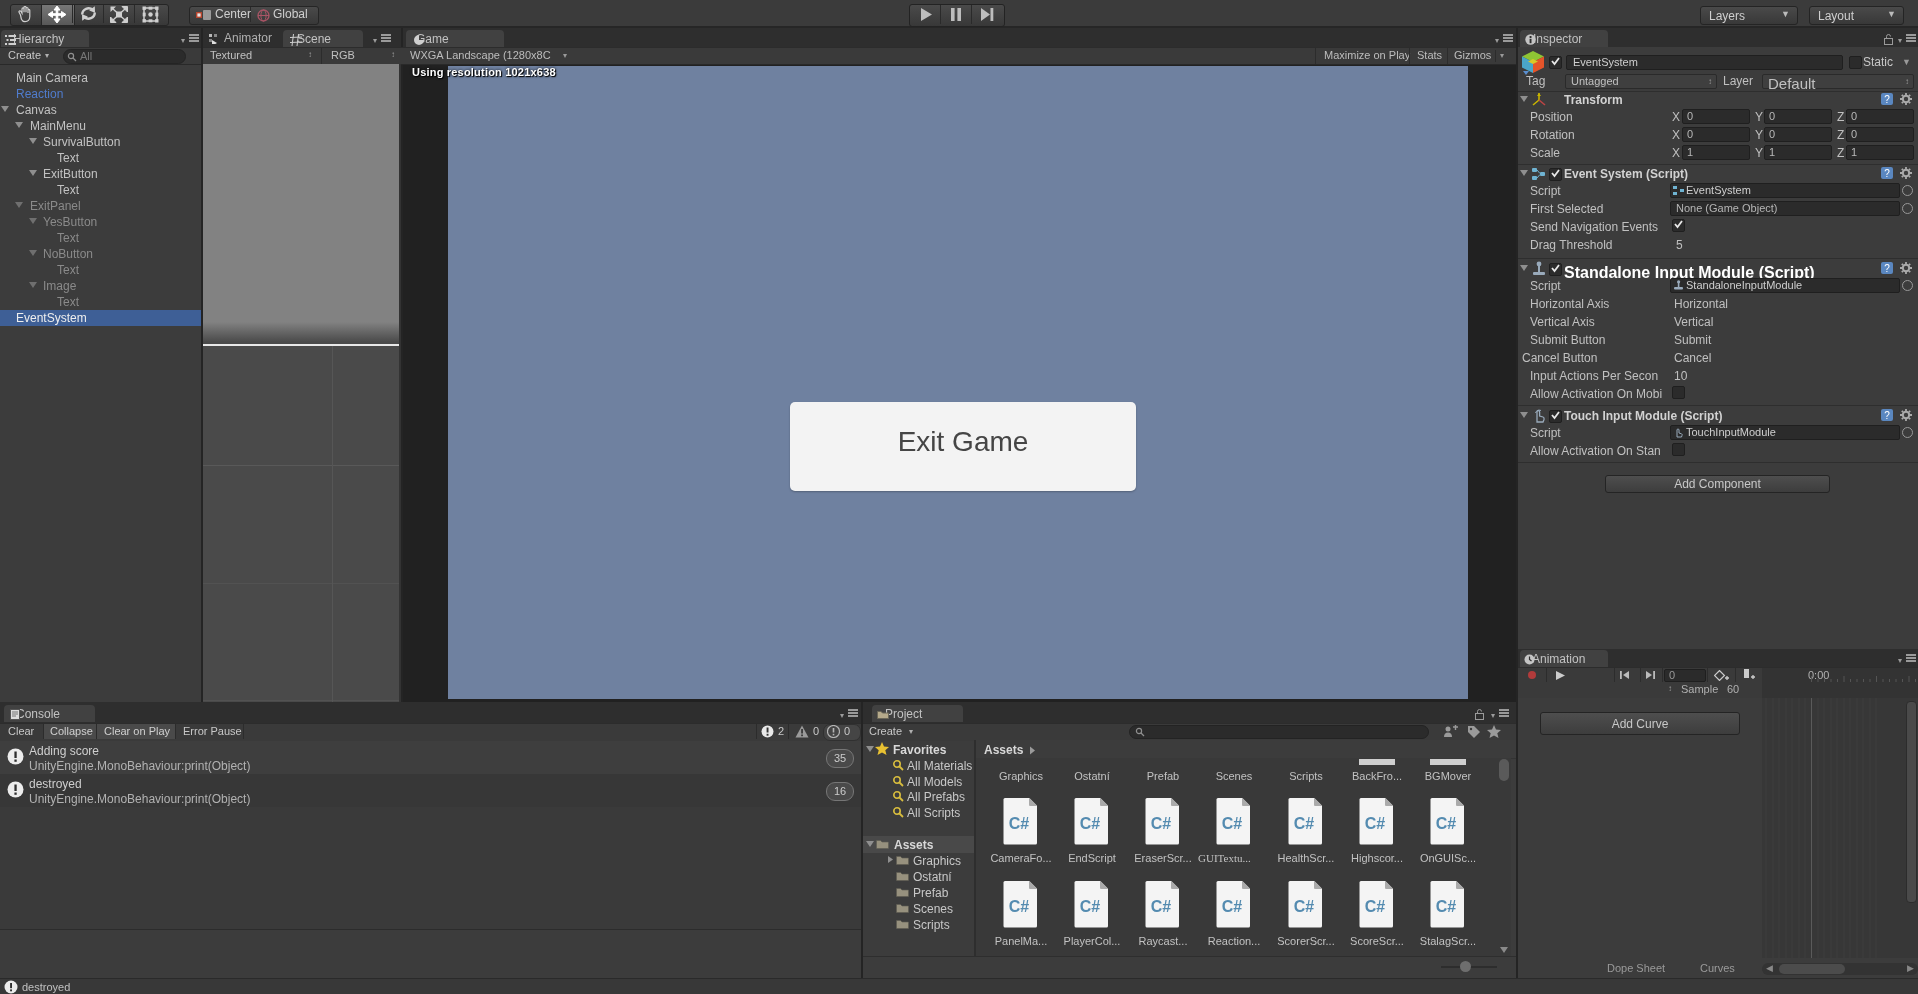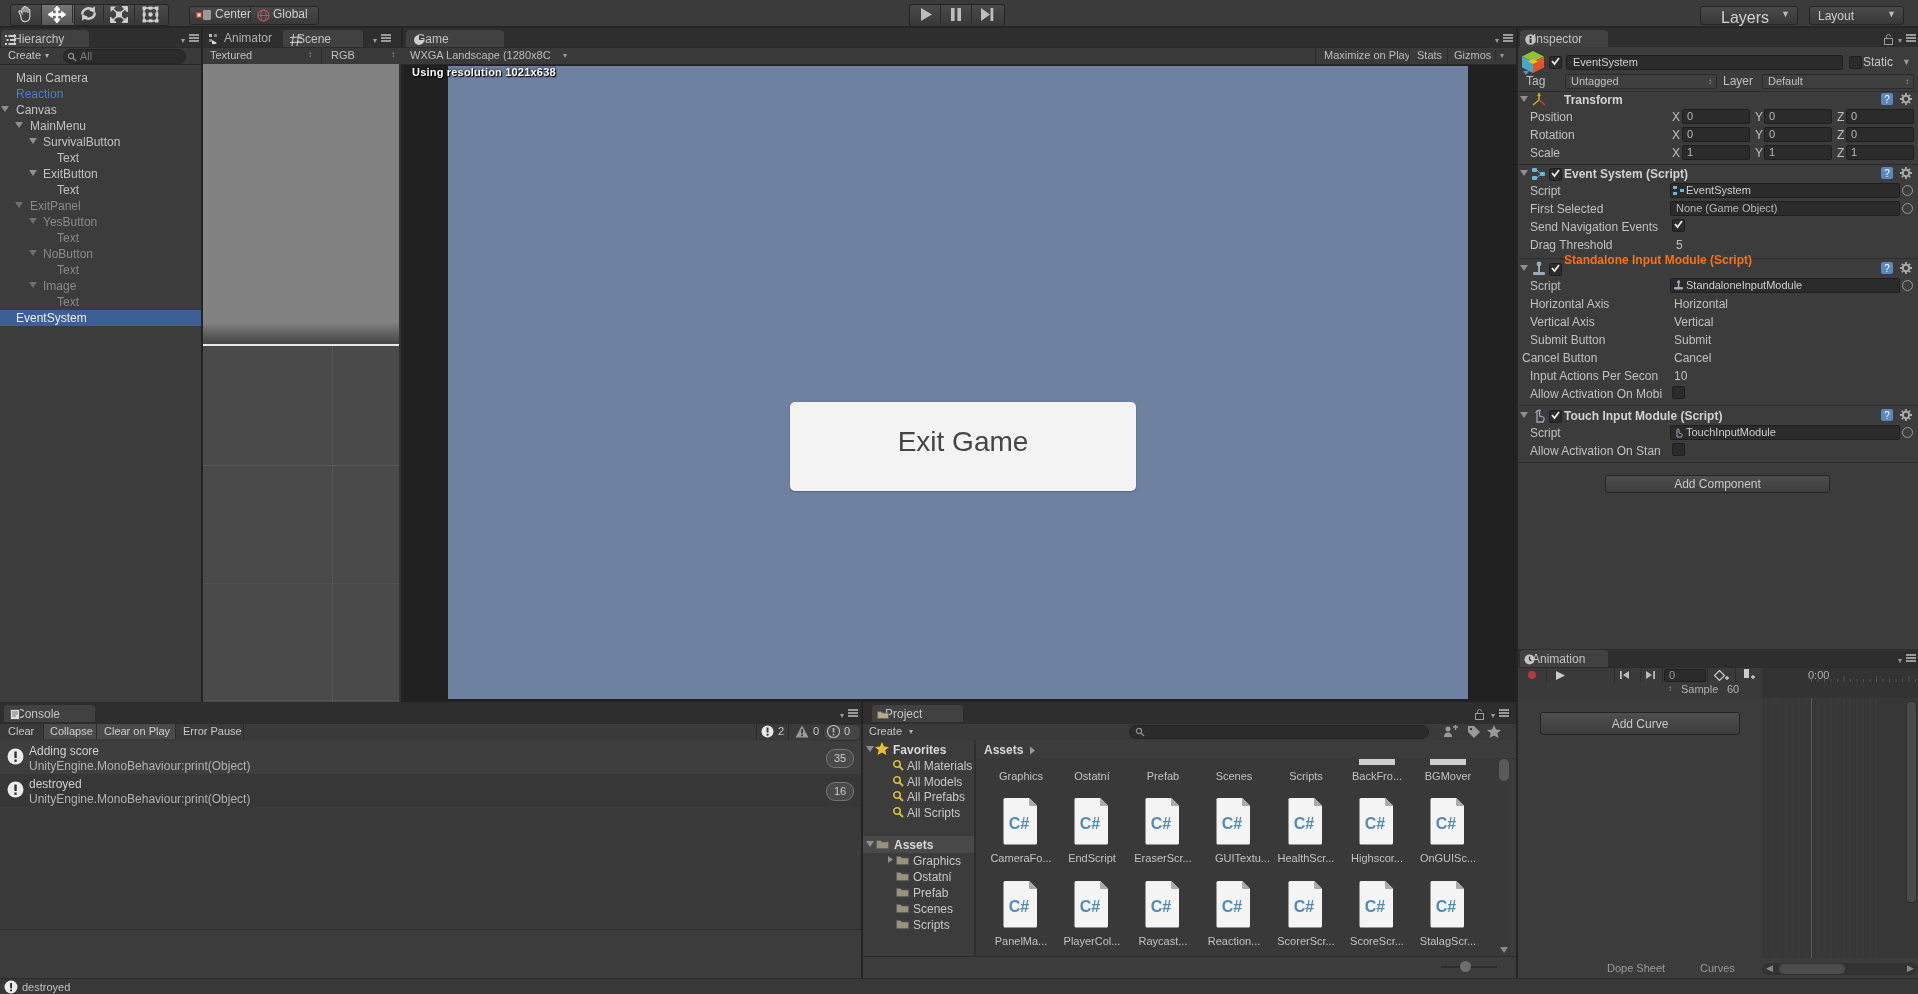--- a/index.html
+++ b/index.html
@@ -97,21 +97,21 @@
     <svg class="abs" style="left:950px;top:8px;" width="12" height="13" viewBox="0 0 12 13">
         <rect x="1" y="0" width="3.6" height="13" fill="#bdbdbd"></rect>
         <rect x="7.4" y="0" width="3.6" height="13" fill="#bdbdbd"></rect>
       </svg>
     <svg class="abs" style="left:981px;top:8px;" width="13" height="13" viewBox="0 0 13 13">
         <path d="M0 0 L9 6.5 L0 13 Z" fill="#bdbdbd"></path>
         <rect x="9.5" y="0" width="2.8" height="13" fill="#bdbdbd"></rect>
       </svg>
 
     <div class="btn" style="left:1700px;top:6px;width:96px;height:17px;background:linear-gradient(#4a4a4a,#383838);">
-      <span style="position:absolute;left:20px;top:2px;font-size:16px;color:#cfcfcf;">Layers</span>
+      <span style="position:absolute;left:8px;top:2px;font-size:12px;color:#cfcfcf;">Layers</span>
       <span style="position:absolute;right:7px;top:2px;color:#bbb;font-size:9px;">▼</span>
     </div>
     <div class="btn" style="left:1809px;top:6px;width:93px;height:17px;background:linear-gradient(#4a4a4a,#383838);">
       <span style="position:absolute;left:8px;top:2px;font-size:12px;color:#cfcfcf;">Layout</span>
       <span style="position:absolute;right:7px;top:2px;color:#bbb;font-size:9px;">▼</span>
     </div>
   </div>
 
   <div class="panel" id="hier" style="left:0;top:28px;width:201px;height:674px;">
     <div class="abs" style="left:0;top:0;width:201px;height:19px;background:#2e2e2e;"></div>
@@ -295,21 +295,21 @@
       <span class="abs" style="left:345px;top:8px;color:#c8c8c8;font-size:12px;">Static</span>
       <span class="abs" style="left:384px;top:10px;color:#999;font-size:9px;">▼</span>
 
       <span class="abs" style="left:8px;top:27px;color:#c0c0c0;font-size:12px;">Tag</span>
       <div class="btn" style="left:47px;top:27px;width:150px;height:13px;border-radius:2px;background:#3f3f3f;border-color:#2a2a2a;">
         <span style="position:absolute;left:5px;top:0;color:#c0c0c0;font-size:11px;">Untagged</span>
         <span style="position:absolute;right:4px;top:2px;color:#999;font-size:8px;">↕</span>
       </div>
       <span class="abs" style="left:205px;top:27px;color:#c0c0c0;font-size:12px;">Layer</span>
       <div class="btn" style="left:244px;top:27px;width:150px;height:13px;border-radius:2px;background:#3f3f3f;border-color:#2a2a2a;">
-        <span style="position:absolute;left:5px;top:0;color:#c0c0c0;font-size:11px;">Default</span>
+        <span style="position:absolute;left:5px;top:0;color:#c0c0c0;font-size:15px;">Default</span>
         <span style="position:absolute;right:4px;top:2px;color:#999;font-size:8px;">↕</span>
       </div>
       <div class="abs" style="left:0;top:44px;width:400px;height:1px;background:#2e2e2e;"></div>
 
       <div class="tri" style="left:2px;top:49px;border-left-width:4px;border-right-width:4px;border-top-width:6px;"></div>
       <svg class="abs" style="left:13px;top:45px;" width="16" height="16" viewBox="0 0 16 16">
         <path d="M8 1 L8 8 L2 13" stroke="#c8b400" stroke-width="1.6" fill="none"></path>
         <path d="M8 8 L14 13" stroke="#b44" stroke-width="1.6" fill="none"></path>
         <path d="M8 1 L6 4 L10 4 Z" fill="#c8b400"></path>
       </svg>
@@ -436,21 +436,21 @@
       <div class="tri" style="left:2px;top:218px;border-left-width:4px;border-right-width:4px;border-top-width:6px;"></div>
       <svg class="abs" style="left:13px;top:214px;" width="16" height="16" viewBox="0 0 16 16">
         <rect x="2" y="11" width="12" height="3" rx="1" fill="#9ab"></rect>
           <rect x="7" y="4" width="2" height="8" fill="#9ab"></rect>
           <circle cx="8" cy="3" r="2.4" fill="#9ab"></circle>
       </svg>
       <div class="field" style="left:31px;top:216px;width:11px;height:11px;"></div>
       <svg class="abs" style="left:32px;top:216px;" width="11" height="11" viewBox="0 0 11 11">
           <path d="M2 5 L4.5 8 L9 2" fill="none" stroke="#e8e8e8" stroke-width="1.8"></path>
         </svg>
-      <span class="abs" style="left:46px;top:206px;color:#f97316;font-weight:bold;font-size:12px;">Standalone Input Module (Script)</span>
+      <span class="abs" style="left:46px;top:217px;color:#ffffff;font-weight:bold;font-size:16px;">Standalone Input Module (Script)</span>
       <svg class="abs" style="left:362px;top:214px;" width="14" height="14" viewBox="0 0 14 14">
           <rect x="1" y="1" width="12" height="12" rx="2" fill="#5a87c0"></rect>
           <text x="7" y="11" font-size="10" fill="#fff" text-anchor="middle" font-family="Liberation Sans">?</text>
         </svg>
       <svg class="abs" style="left:381px;top:214px;" width="14" height="14" viewBox="0 0 14 14">
         <circle cx="7" cy="7" r="3.2" fill="none" stroke="#aaa" stroke-width="2"></circle>
         <g stroke="#aaa" stroke-width="1.8">
             <path d="M7 1 V3"></path>
             <path d="M7 11 V13"></path>
             <path d="M1 7 H3"></path>
@@ -859,21 +859,21 @@
             <use href="#csicon"></use>
           </svg>
         <div class="abs" style="left:80px;top:94px;width:72px;text-align:center;">EndScript</div>
         <svg class="abs" style="left:169px;top:40px;" width="35" height="47" viewBox="0 0 35 47">
             <use href="#csicon"></use>
           </svg>
         <div class="abs" style="left:151px;top:94px;width:72px;text-align:center;">EraserScr...</div>
         <svg class="abs" style="left:240px;top:40px;" width="35" height="47" viewBox="0 0 35 47">
             <use href="#csicon"></use>
           </svg>
-        <div class="abs" style="left:222px;top:94px;width:72px;text-align:right;">GUITextu...</div>
+        <div class="abs" style="left:222px;top:94px;width:72px;text-align:left;font-family:Liberation Serif, serif;">GUITextu...</div>
         <svg class="abs" style="left:312px;top:40px;" width="35" height="47" viewBox="0 0 35 47">
             <use href="#csicon"></use>
           </svg>
         <div class="abs" style="left:294px;top:94px;width:72px;text-align:center;">HealthScr...</div>
         <svg class="abs" style="left:383px;top:40px;" width="35" height="47" viewBox="0 0 35 47">
             <use href="#csicon"></use>
           </svg>
         <div class="abs" style="left:365px;top:94px;width:72px;text-align:center;">Highscor...</div>
         <svg class="abs" style="left:454px;top:40px;" width="35" height="47" viewBox="0 0 35 47">
             <use href="#csicon"></use>

